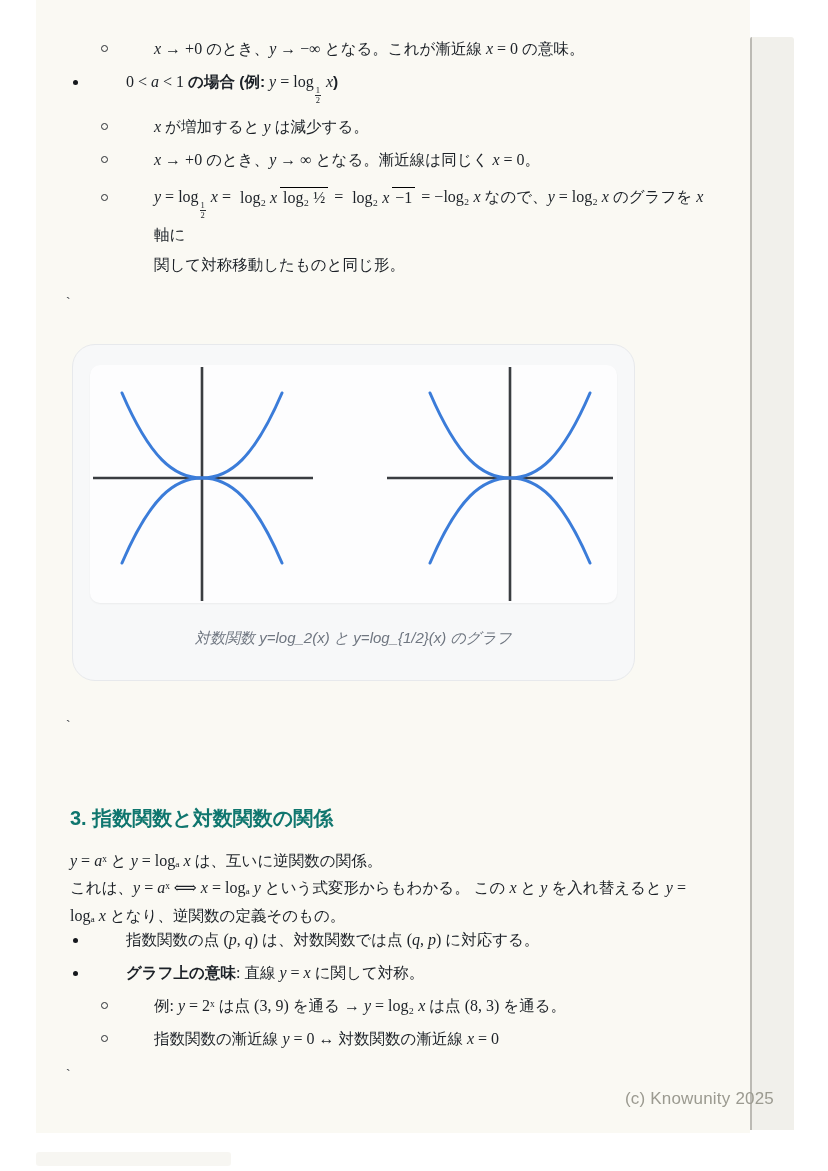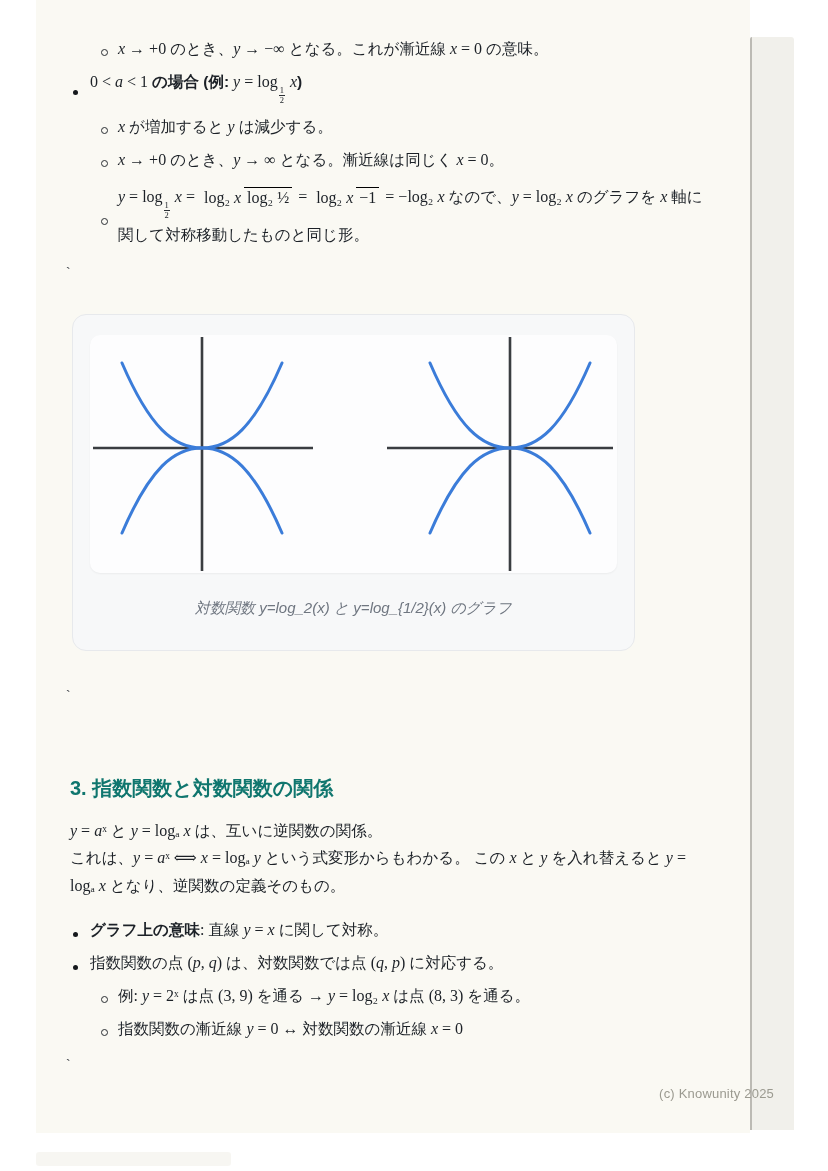--- a/index.html
+++ b/index.html
@@ -24,21 +24,21 @@
   }
   .content{
     position:relative;padding:38px 36px 0 34px;
     font-size:15.5px;line-height:22px;
   }
   
   .mt{font-family:"Liberation Serif","DejaVu Serif",serif;font-size:16px;}
   .mt i{font-style:italic;}
   b,.bold{font-weight:bold;}
   
-  .li{display:flex;align-items:center;}
+  .li{display:flex;align-items:flex-start;gap:36px;}
   .li + .li{margin-top:11px;}
   .marker-col{flex:0 0 20px;display:flex;justify-content:flex-start;}
   .d-mark{width:5px;height:5px;background:#15181c;border-radius:50%;margin-top:9px;margin-left:3px;}
   .o-mark{width:5px;height:5px;border:1.5px solid #2a2e33;border-radius:50%;margin-top:7px;margin-left:3px;background:transparent;}
   .li-body{flex:1;}
   .indent2{margin-left:28px;}
   
   .vfrac{
     display:inline-flex;flex-direction:column;align-items:center;
     font-family:"Liberation Serif","DejaVu Serif",serif;
@@ -50,40 +50,40 @@
     display:inline-flex;flex-direction:row;align-items:center;
     font-size:12px;line-height:1.25;vertical-align:middle;margin:0 2px;
   }
   .frac .den{border-top:1px solid #000000;padding:0 3px;}
   .frac .num{padding:0 3px;}
   .formula-line{line-height:30px;}
   .tick{font-size:14px;color:#3a3f45;line-height:18px;margin-left:-4px;}
   
   .figure-card{
     margin:32px 0 0 2px;width:563px;height:337px;box-sizing:border-box;
-    background:#f7f8f9;border:1px solid #e7e9ec;border-radius:14px;
+    background:#f7f8f9;border:1px solid #e7e9ec;border-radius:23px;
     padding:20px 17px 0 17px;
   }
   .figure-panel{
     width:527px;height:238px;background:#fdfdfe;border-radius:10px;
     box-shadow:0 1px 2px rgba(0,0,0,0.05);
   }
   .figure-caption{
     margin-top:24px;text-align:center;font-style:italic;
     color:#6f7680;font-size:15px;
   }
   
   .h2{
     margin-top:70px;font-size:20px;font-weight:bold;color:#9aa4b2;line-height:26px;
   }
   .para{margin-top:16px;line-height:27.5px;}
   .para-line{display:block;margin-top:16px;}
   .footer{
-    position:absolute;right:-24px;bottom:32px;z-index:5;
-    font-size:13px;color:#9b9a90;letter-spacing:.2px;
+    position:absolute;right:-24px;bottom:24px;z-index:5;
+    font-size:17px;color:#9b9a90;letter-spacing:.2px;
   }
   .mt2{margin-top:26px;}
   .mt3{margin-top:14px;}
   .mt4{margin-top:36px;}
   .mt5{margin-top:20px;}
   .mt6{margin-top:16px;}
 </style>
 </head>
 <body>
 
@@ -173,36 +173,36 @@
 
     <div class="tick mt4">`</div>
 
     <h2 class="h2" style="margin-bottom: 0px; color: #0f766e;">3. 指数関数と対数関数の関係</h2>
 
     <div class="para">
       <span class="para-line"><span class="mt"><i>y</i> = <i>a</i>ˣ </span>と<span class="mt"> <i>y</i> = logₐ <i>x</i> </span>は、互いに逆関数の関係。</span>
       <span>これは、<span class="mt"><i>y</i> = <i>a</i>ˣ ⟺ <i>x</i> = logₐ <i>y</i> </span>という式変形からもわかる。<span class="mt"> </span>この<span class="mt"> <i>x</i> </span>と<span class="mt"> <i>y</i> </span>を入れ替えると<span class="mt"> <i>y</i> = logₐ <i>x</i> </span>となり、逆関数の定義そのもの。</span>
     </div>
 
+    <div class="li">
+      <span class="marker-col">
+          <span class="d-mark"></span>
+        </span>
+      <span class="li-body">指数関数の点<span class="mt"> (<i>p</i>, <i>q</i>) </span>は、対数関数では点<span class="mt"> (<i>q</i>, <i>p</i>) </span>に対応する。</span>
+    </div>
+
     <div class="li mt5">
       <span class="marker-col">
           <span class="d-mark"></span>
         </span>
       <span class="li-body">
         <b>グラフ上の意味</b><span><span class="mt">: </span>直線<span class="mt"> <i>y</i> = <i>x</i> </span>に関して対称。</span>
       </span>
     </div>
 
-    <div class="li">
-      <span class="marker-col">
-          <span class="d-mark"></span>
-        </span>
-      <span class="li-body">指数関数の点<span class="mt"> (<i>p</i>, <i>q</i>) </span>は、対数関数では点<span class="mt"> (<i>q</i>, <i>p</i>) </span>に対応する。</span>
-    </div>
-
     <div class="li indent2 mt3">
       <span class="marker-col">
           <span class="o-mark"></span>
         </span>
       <span class="li-body">例<span class="mt">: <i>y</i> = 2ˣ </span>は点<span class="mt"> (3, 9) </span>を通る<span class="mt"> → <i>y</i> = log₂ <i>x</i> </span>は点<span class="mt"> (8, 3) </span>を通る。</span>
     </div>
 
 
     <div class="li indent2">
       <span class="marker-col">

